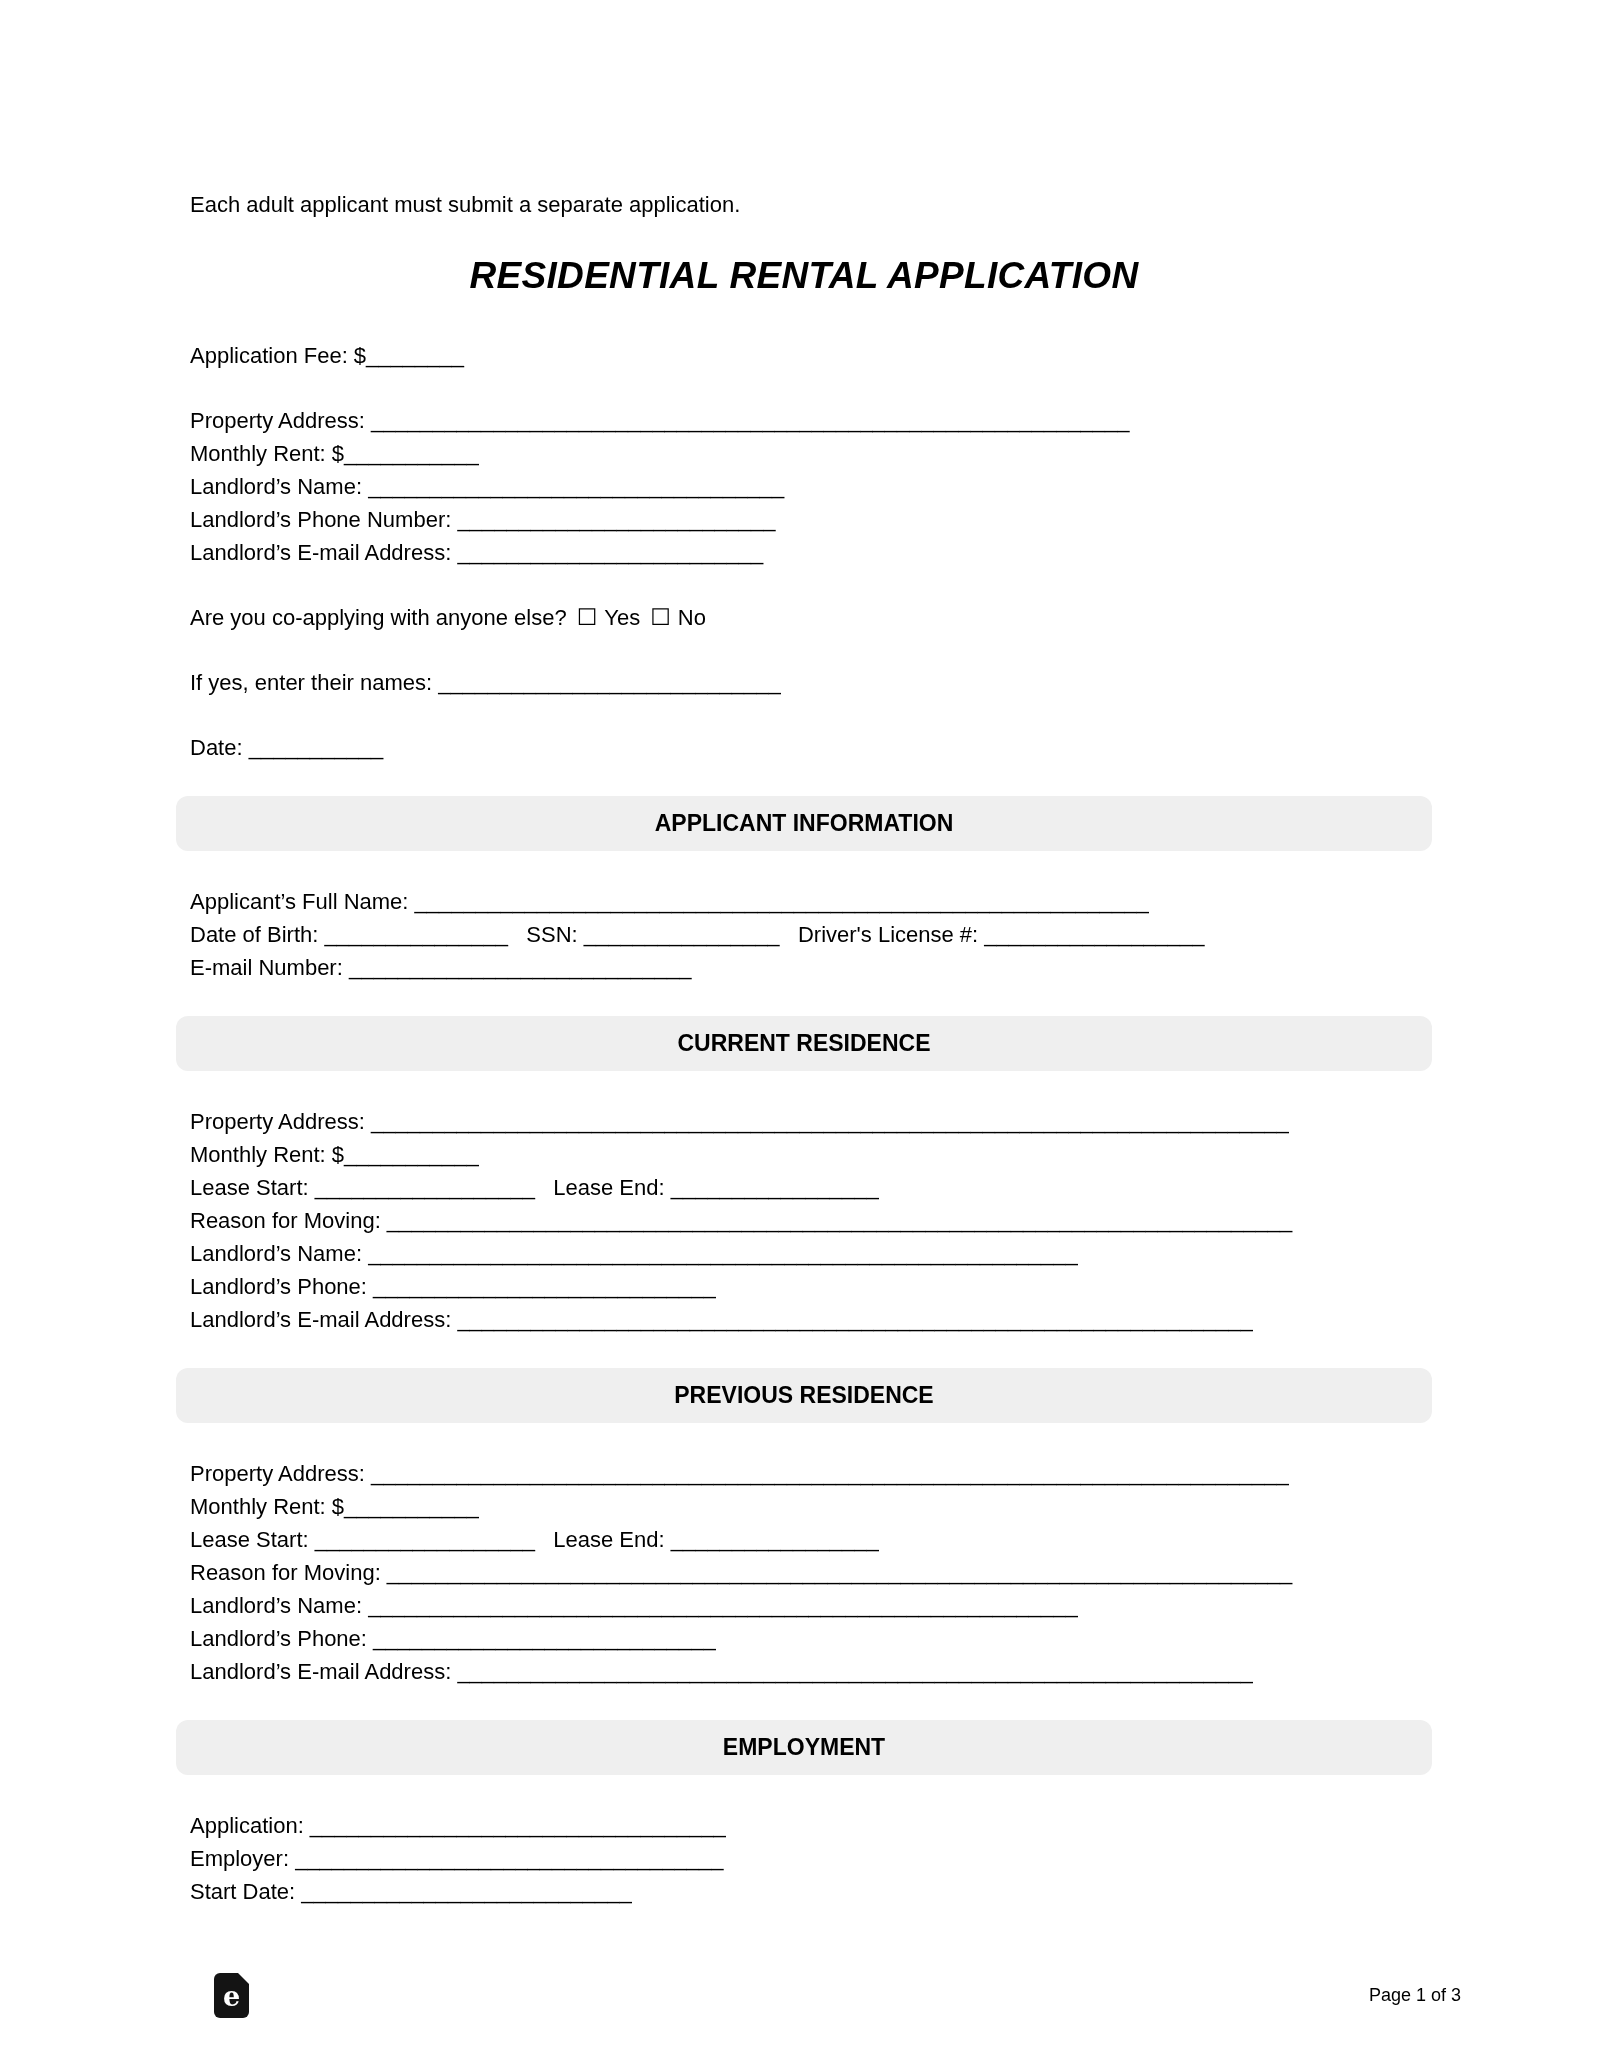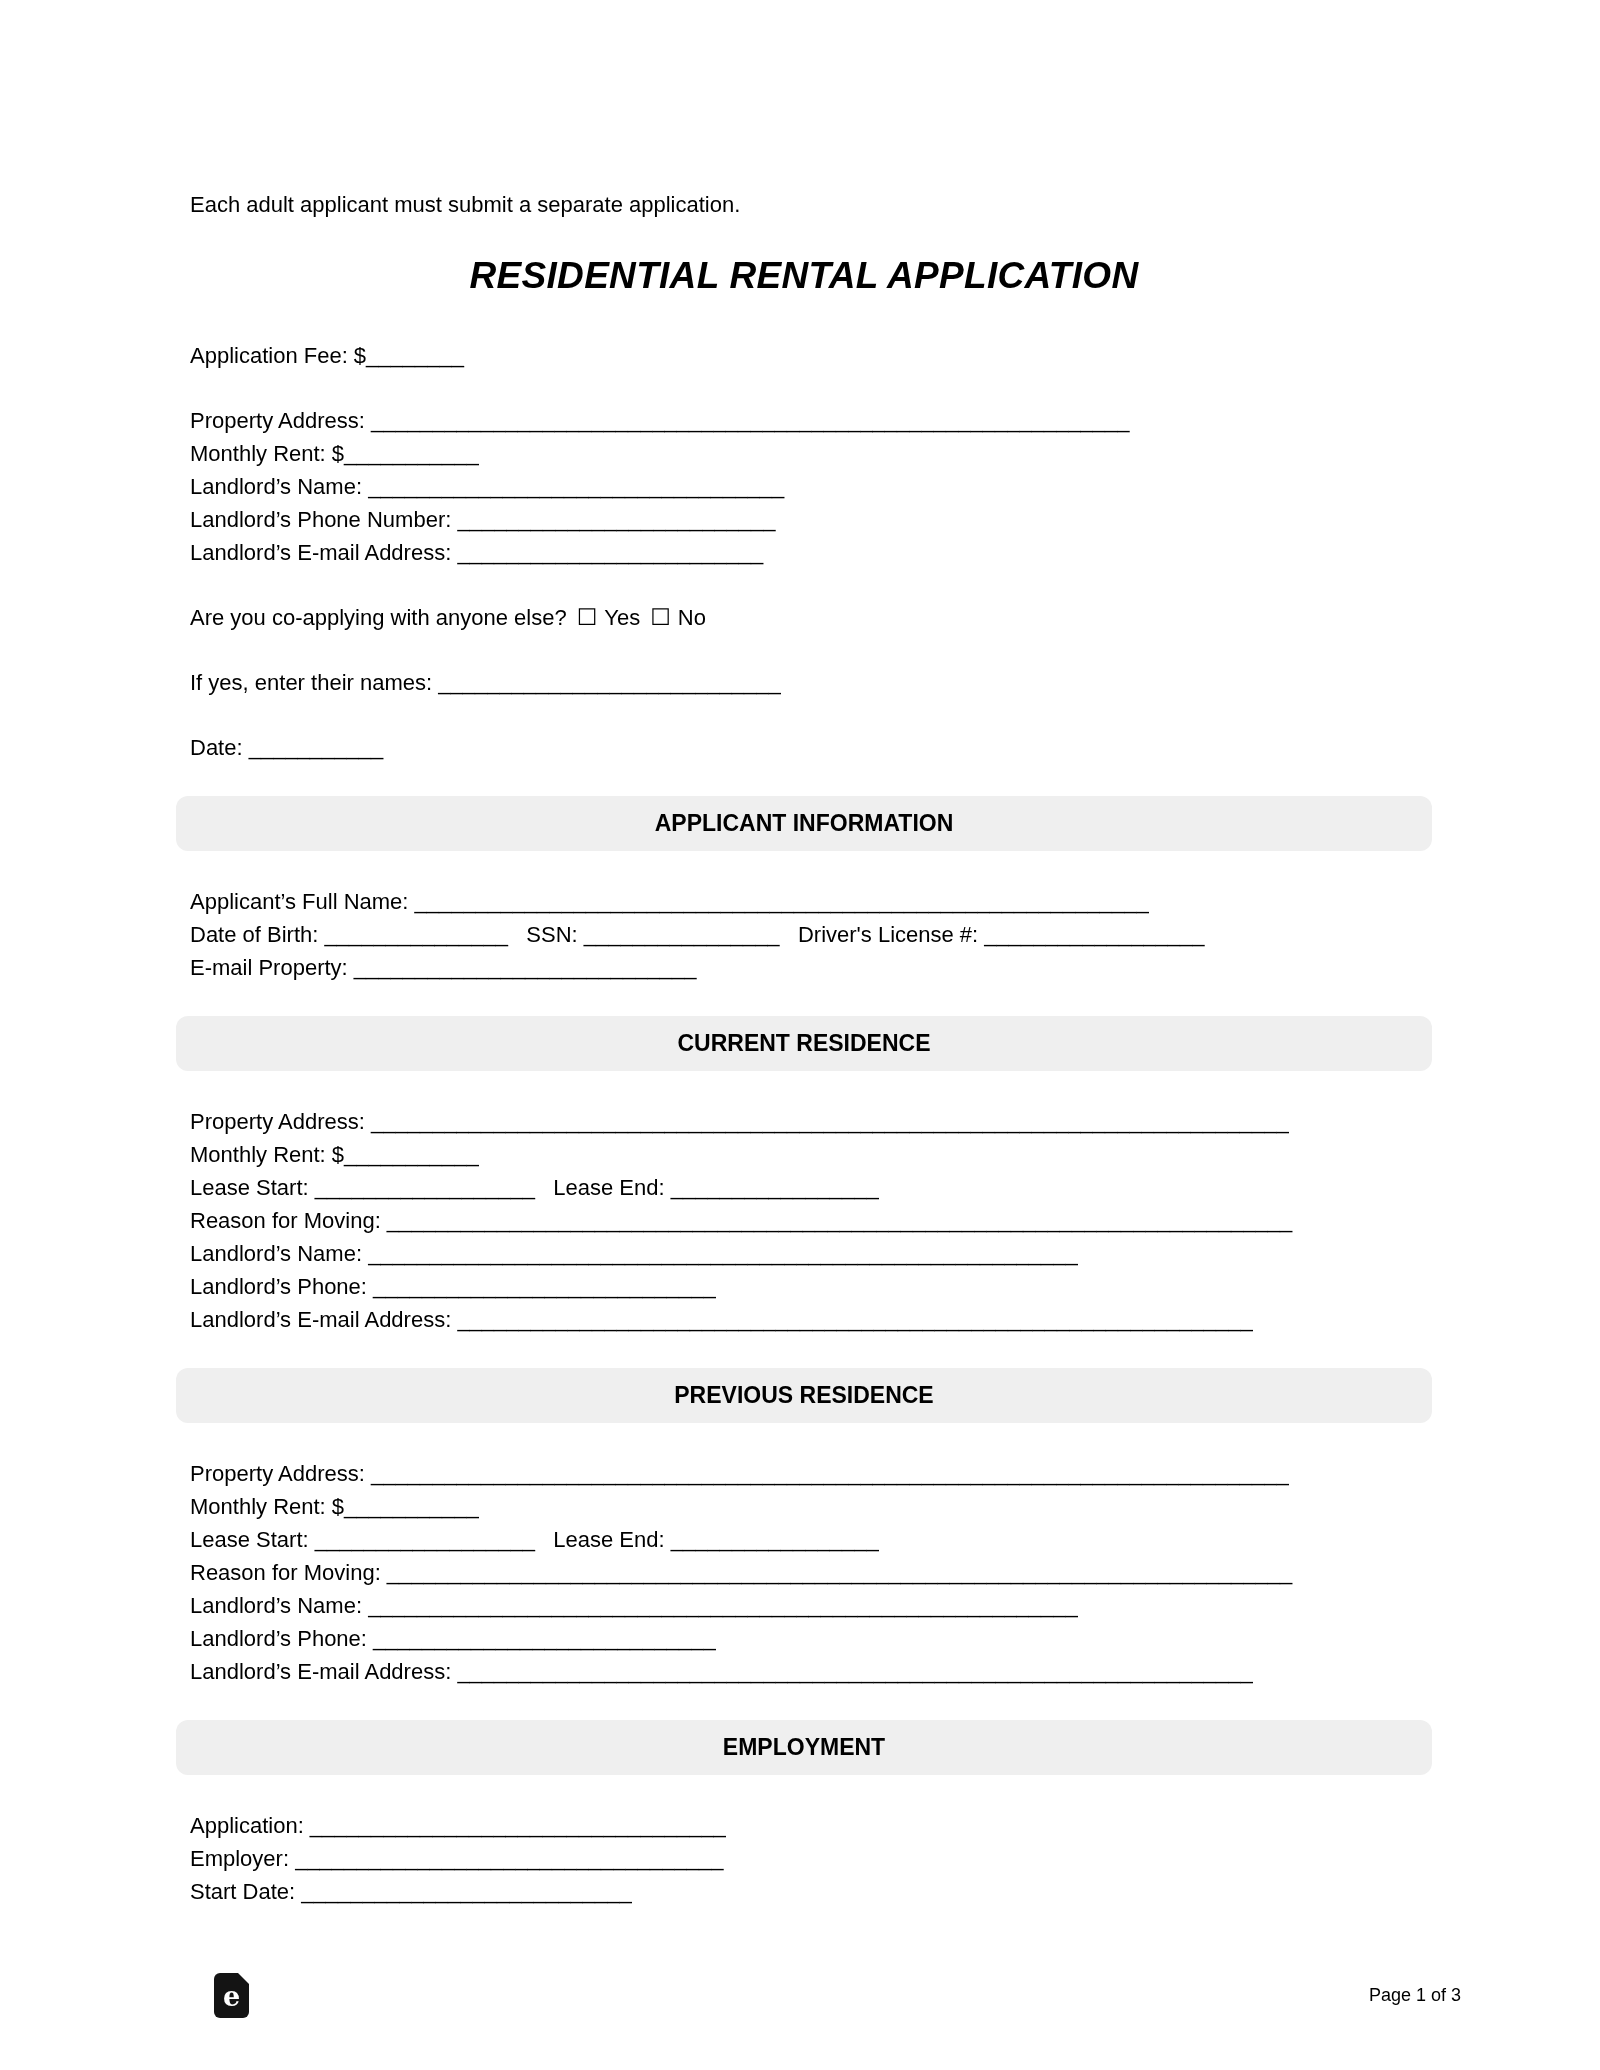--- a/index.html
+++ b/index.html
@@ -136,21 +136,21 @@
     </div>
 
     <div class="block">
       <div class="line">Date: ___________</div>
     </div>
 
     <div class="section-bar">APPLICANT INFORMATION</div>
     <div class="block">
       <div class="line">Applicant’s Full Name: ____________________________________________________________</div>
       <div class="line">Date of Birth: _______________   SSN: ________________   Driver's License #: __________________</div>
-      <div class="line">E-mail Property: ____________________________</div>
+      <div class="line">E-mail Number: ____________________________</div>
     </div>
 
     <div class="section-bar">CURRENT RESIDENCE</div>
     <div class="block">
       <div class="line">Property Address: ___________________________________________________________________________</div>
       <div class="line">Monthly Rent: $___________</div>
       <div class="line">Lease Start: __________________   Lease End: _________________</div>
       <div class="line">Reason for Moving: __________________________________________________________________________</div>
       <div class="line">Landlord’s Name: __________________________________________________________</div>
       <div class="line">Landlord’s Phone: ____________________________</div>

